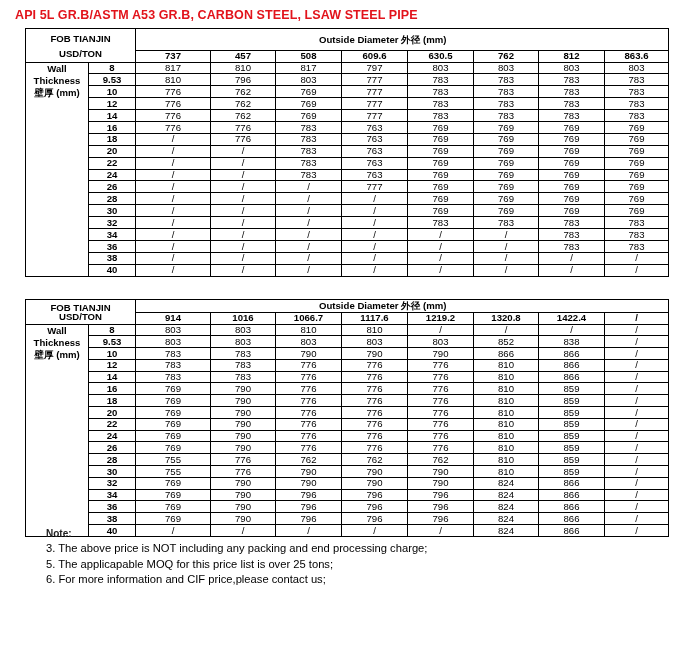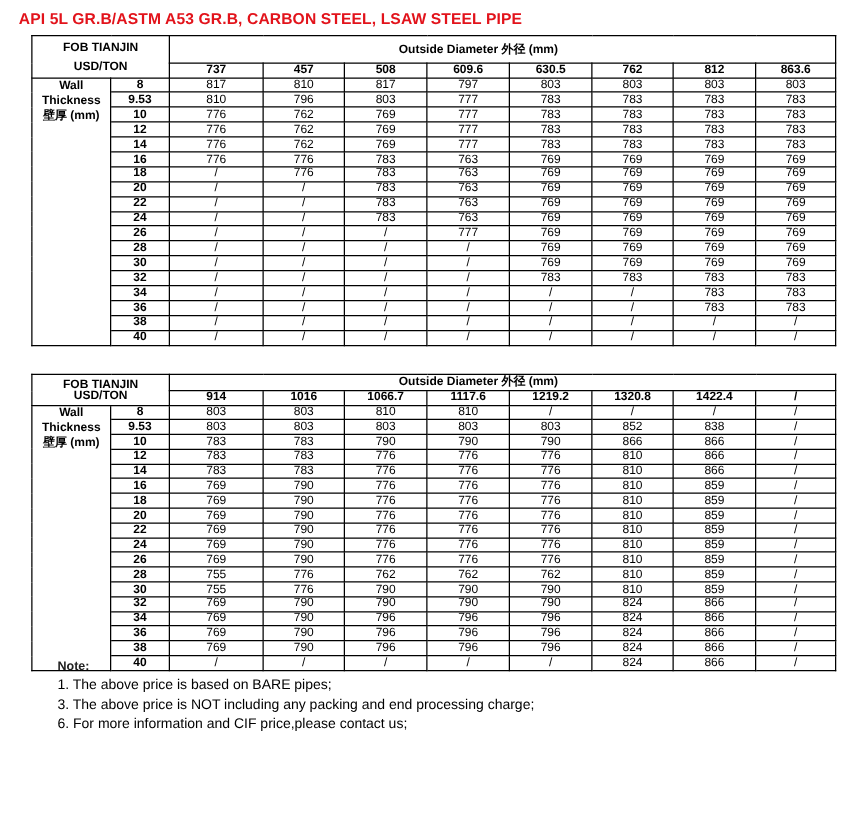--- a/index.html
+++ b/index.html
@@ -507,17 +507,17 @@
         <td>824</td>
         <td>866</td>
         <td>/</td>
       </tr>
     </tbody>
 </table>
 
 <div class="notes">
   <div class="note-head">Note:</div>
   <div id="notes-list">
-      <div class="note-item">1. The above price is based on BARE pipes;</div>
       <div class="note-item">3. The above price is NOT including any packing and end processing charge;</div>
+      <div class="note-item">5. The applicapable  MOQ for this price list is over 25 tons;</div>
       <div class="note-item">6. For more information and CIF price,please contact us;</div>
     </div>
 </div>
 
 </body></html>

